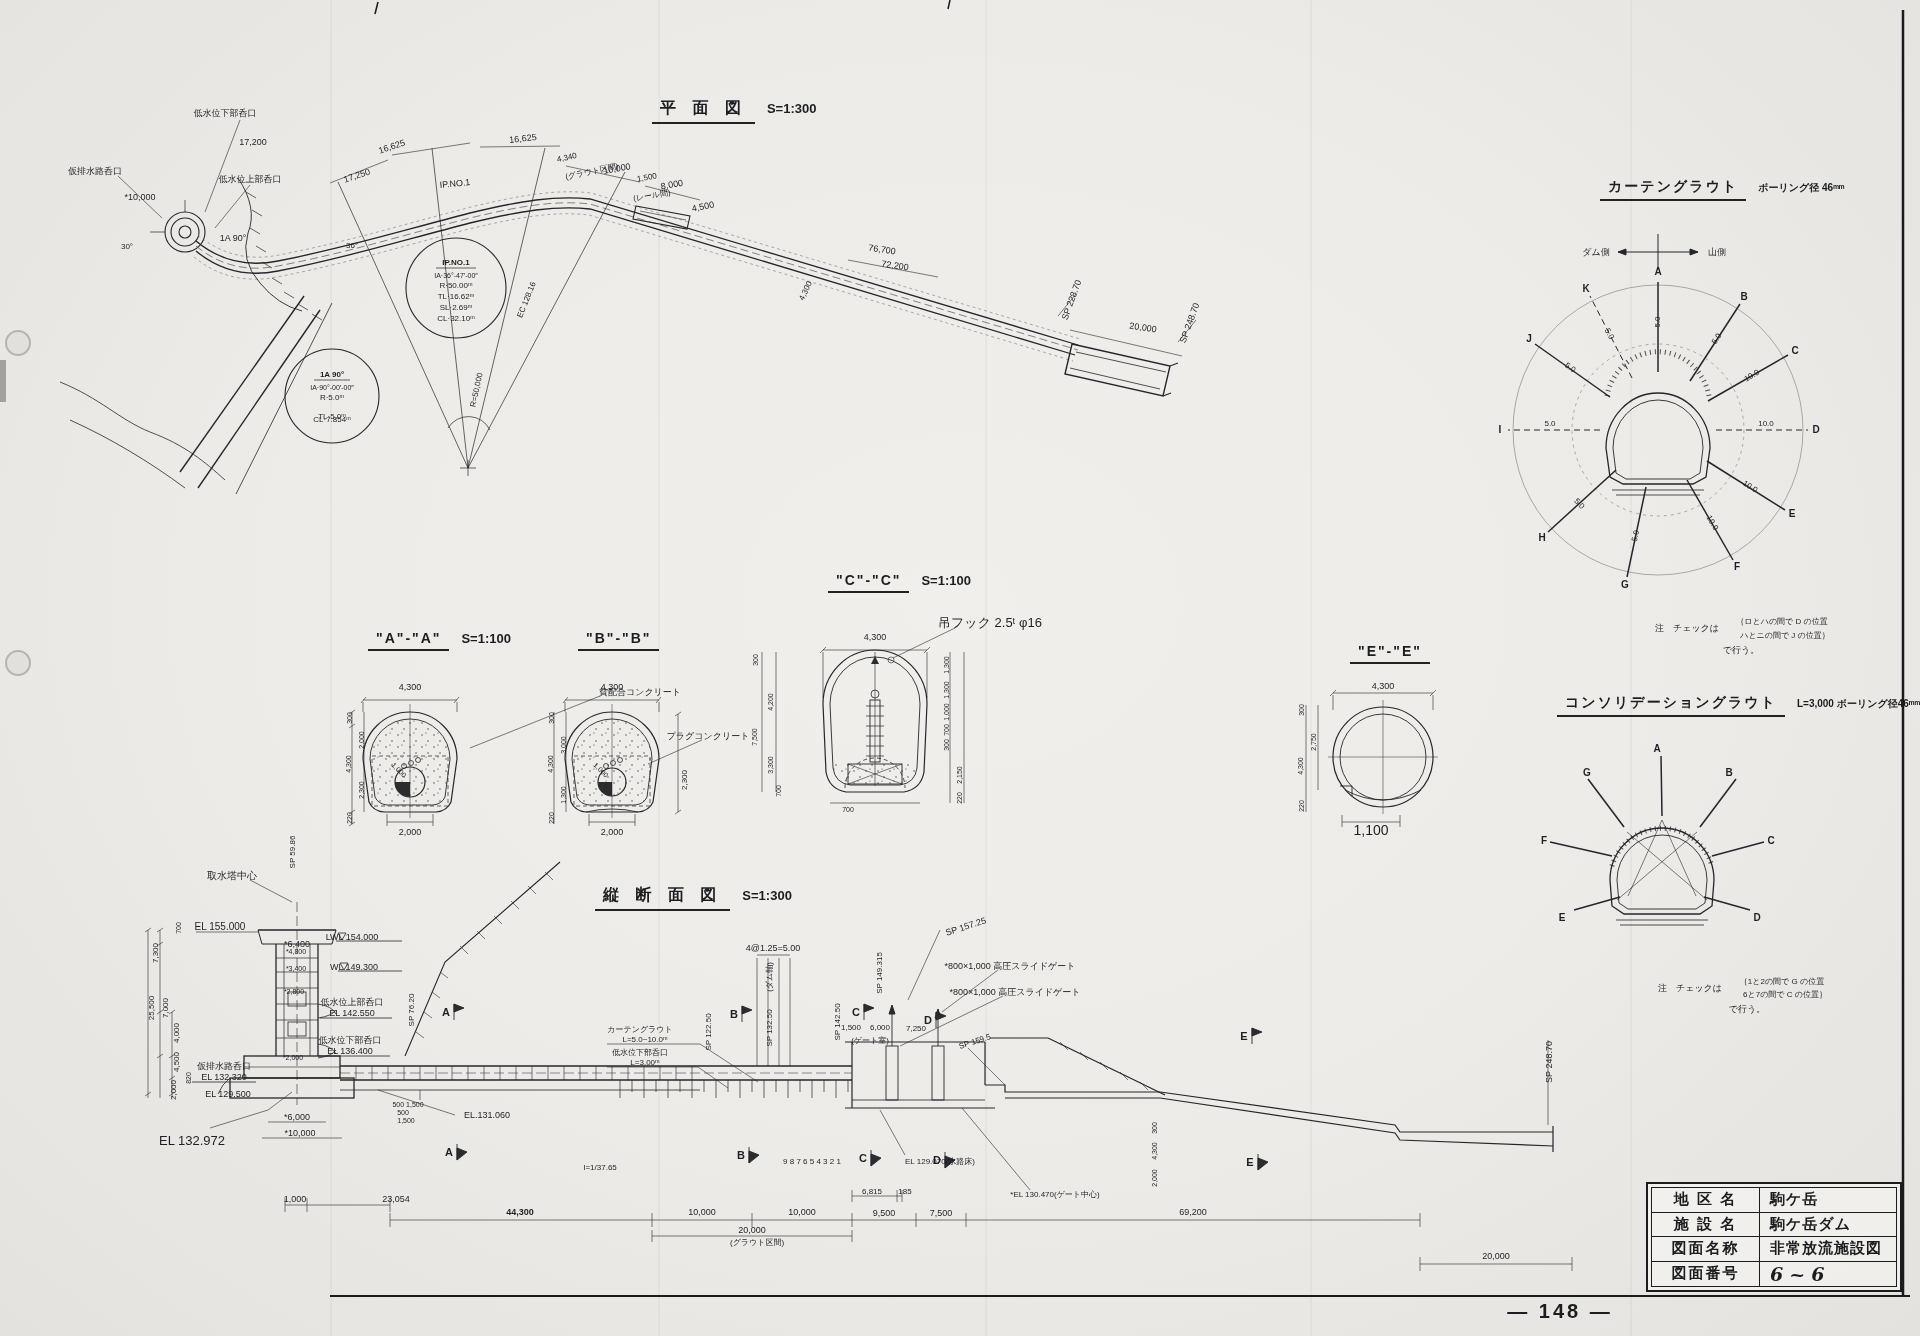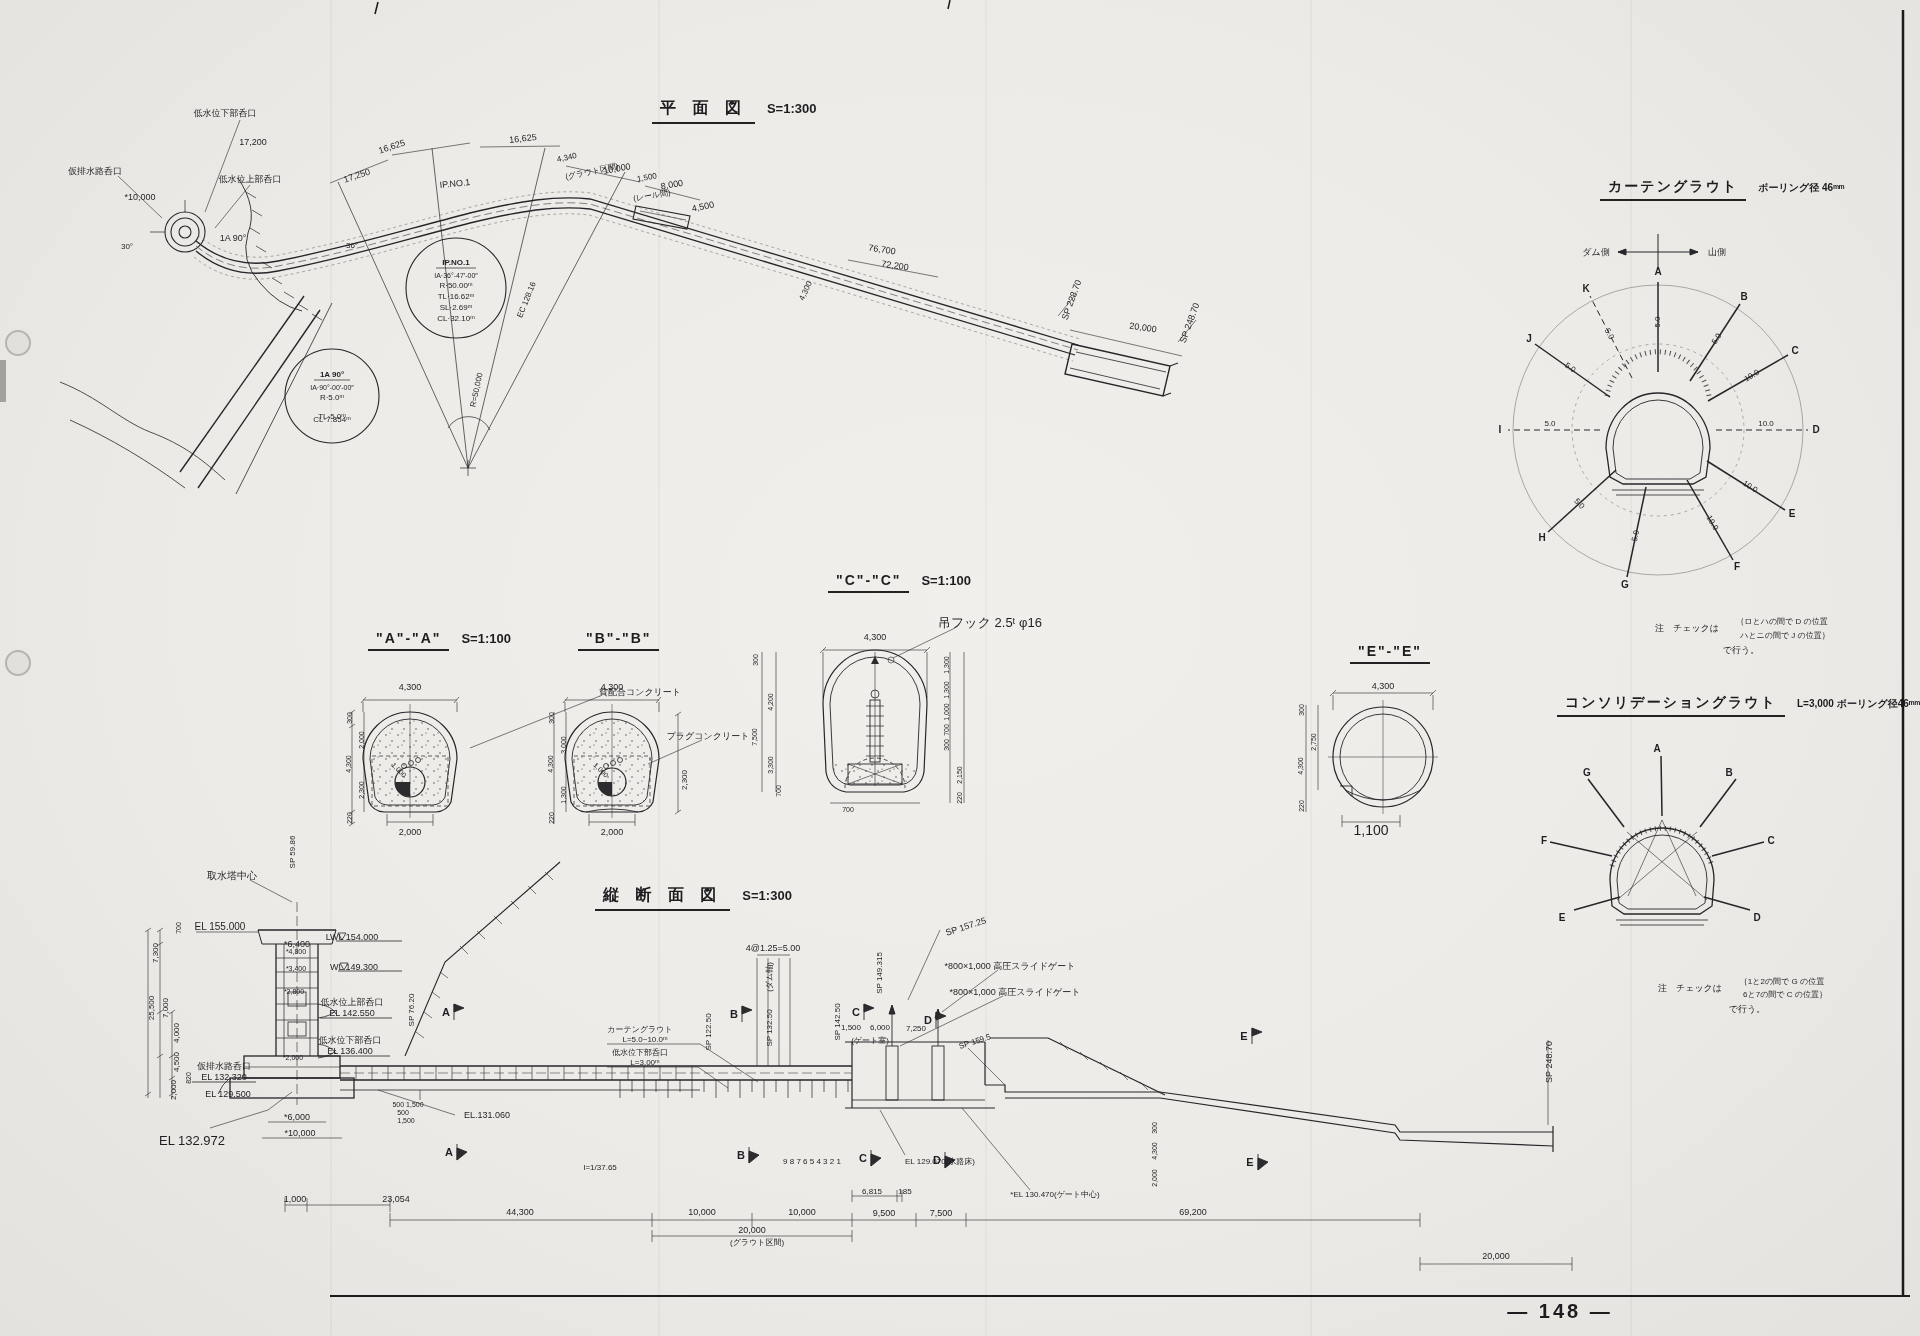--- a/index.html
+++ b/index.html
@@ -759,28 +759,40 @@
       <div class="ann" style="left: 937px; top: 1160px; font-size: 11px; font-weight: 700; transform: translate(-50%, -50%) rotate(0deg);">D</div>
       <div class="ann" style="left: 1250px; top: 1162px; font-size: 11px; font-weight: 700; transform: translate(-50%, -50%) rotate(0deg);">E</div>
       <div class="ann" style="left: 812px; top: 1162px; font-size: 8px; transform: translate(-50%, -50%) rotate(0deg);">9  8  7  6  5  4  3  2  1</div>
       <div class="ann" style="left: 940px; top: 1162px; font-size: 8px; transform: translate(-50%, -50%) rotate(0deg);">EL 129.070(水路床)</div>
       <div class="ann" style="left: 1055px; top: 1195px; font-size: 8px; transform: translate(-50%, -50%) rotate(0deg);">*EL 130.470(ゲート中心)</div>
       <div class="ann" style="left: 600px; top: 1168px; font-size: 8px; transform: translate(-50%, -50%) rotate(0deg);">I=1/37.65</div>
       <div class="ann" style="left: 1154px; top: 1128px; font-size: 7px; transform: translate(-50%, -50%) rotate(-90deg);">300</div>
       <div class="ann" style="left: 1154px; top: 1151px; font-size: 7px; transform: translate(-50%, -50%) rotate(-90deg);">4,300</div>
       <div class="ann" style="left: 1154px; top: 1178px; font-size: 7px; transform: translate(-50%, -50%) rotate(-90deg);">2,000</div>
       <div class="ann" style="left: 1549px; top: 1062px; font-size: 9px; transform: translate(-50%, -50%) rotate(-90deg);">SP 248.70</div>
-      <div class="ann" style="left: 520px; top: 1212px; font-size: 9px; transform: translate(-50%, -50%) rotate(0deg);">44,300</div>
+      <div class="ann" style="left: 520px; top: 1212px; font-size: 9px; transform: translate(-50%, -50%) rotate(0deg); font-weight: bold;">44,300</div>
       <div class="ann" style="left: 702px; top: 1212px; font-size: 9px; transform: translate(-50%, -50%) rotate(0deg);">10,000</div>
       <div class="ann" style="left: 802px; top: 1212px; font-size: 9px; transform: translate(-50%, -50%) rotate(0deg);">10,000</div>
       <div class="ann" style="left: 872px; top: 1192px; font-size: 8px; transform: translate(-50%, -50%) rotate(0deg);">6,815</div>
       <div class="ann" style="left: 905px; top: 1192px; font-size: 8px; transform: translate(-50%, -50%) rotate(0deg);">185</div>
       <div class="ann" style="left: 884px; top: 1213px; font-size: 9px; transform: translate(-50%, -50%) rotate(0deg);">9,500</div>
       <div class="ann" style="left: 941px; top: 1213px; font-size: 9px; transform: translate(-50%, -50%) rotate(0deg);">7,500</div>
       <div class="ann" style="left: 752px; top: 1230px; font-size: 9px; transform: translate(-50%, -50%) rotate(0deg);">20,000</div>
       <div class="ann" style="left: 757px; top: 1243px; font-size: 8px; transform: translate(-50%, -50%) rotate(0deg);">(グラウト区間)</div>
       <div class="ann" style="left: 1193px; top: 1212px; font-size: 9px; transform: translate(-50%, -50%) rotate(0deg);">69,200</div>
       <div class="ann" style="left: 1496px; top: 1256px; font-size: 9px; transform: translate(-50%, -50%) rotate(0deg);">20,000</div>
     </div>
 
+  <div id="tblock">
+    <div class="inner">
+      <div class="cell">地 区 名</div>
+      <div class="cell val">駒ケ岳</div>
+      <div class="cell">施 設 名</div>
+      <div class="cell val">駒ケ岳ダム</div>
+      <div class="cell">図面名称</div>
+      <div class="cell val">非常放流施設図</div>
+      <div class="cell last">図面番号</div>
+      <div class="cell val last hand">6~6</div>
+    </div>
+  </div>
 
   <div id="pageno">— 148 —</div>
 </div>
 
 </body></html>

